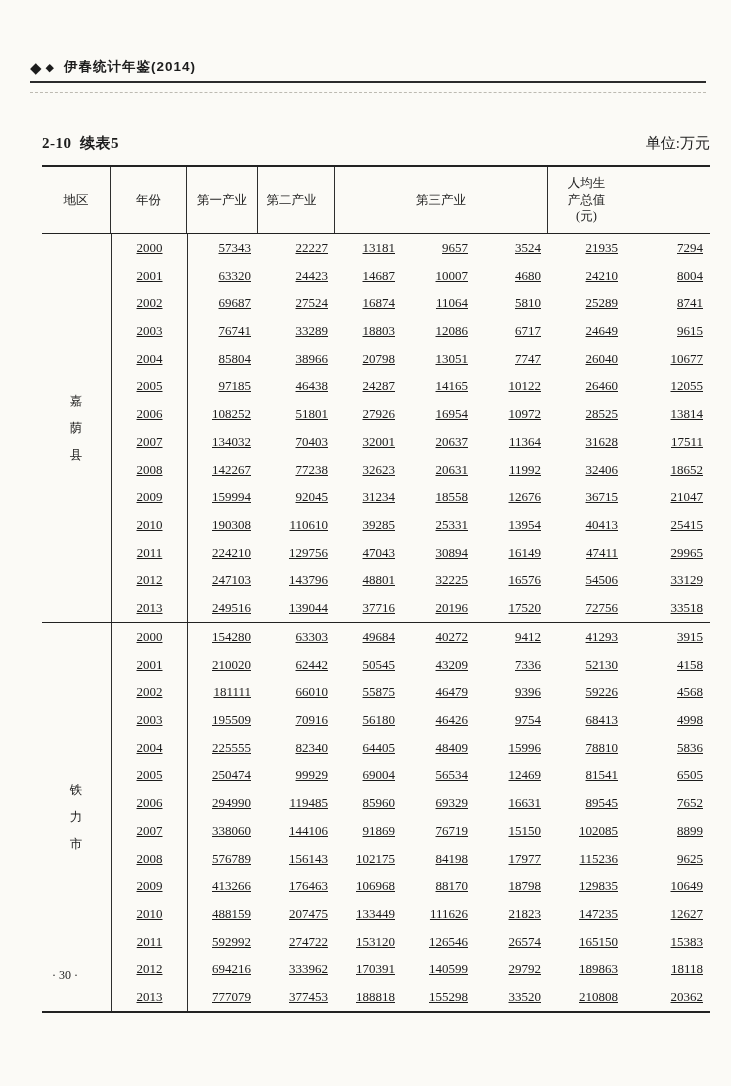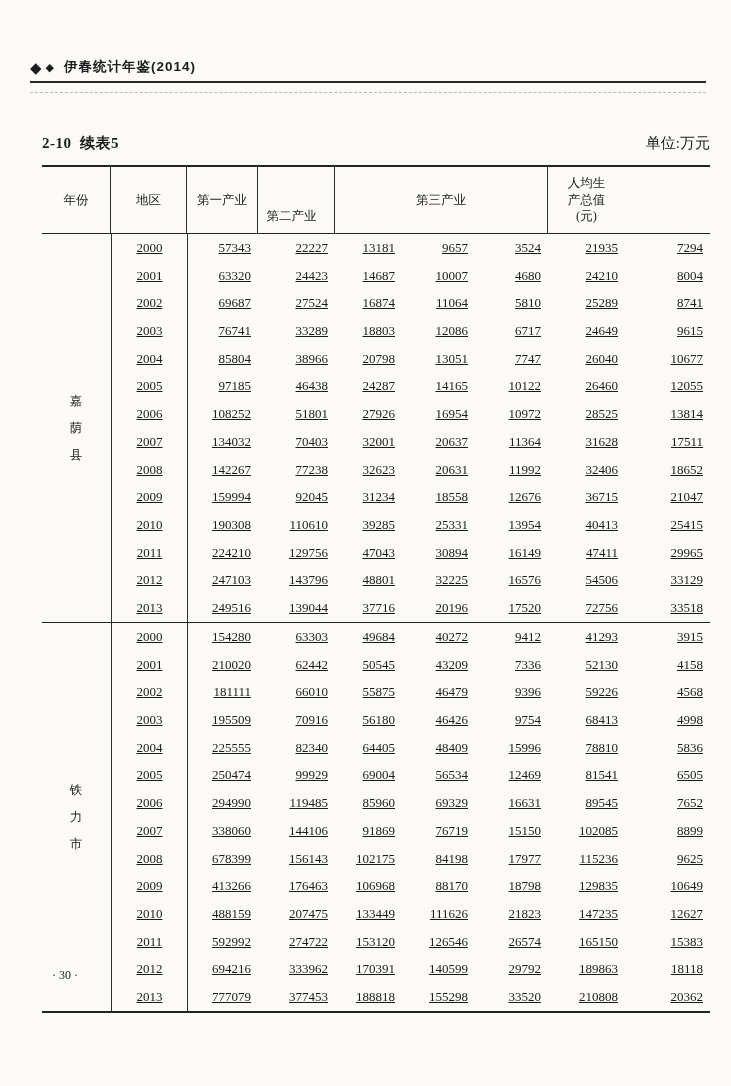--- a/index.html
+++ b/index.html
@@ -47,21 +47,21 @@
     display:grid;
     grid-template-columns:69px 76px 71px 77px 213px 77px 85px;
     font-size:12.5px;
   }
   .hc{display:flex;align-items:center;justify-content:center;text-align:center;
       white-space:pre-line;line-height:1.35;}
   .hc.bdr{border-right:1px solid #2e2e2e;}
   
   .grp{position:relative;border-right:1px solid #2e2e2e;}
   .grp .grp-label{
-    position:absolute;left:0;top:16px;width:67px;height:100%;
+    position:absolute;left:0;top:0;width:67px;height:100%;
     display:flex;align-items:center;justify-content:center;
   }
   .subbox{
     position:absolute;left:67px;right:0;top:23px;bottom:0;
     border-top:1.5px solid #222;
     border-left:1.5px solid #222;
     display:flex;
   }
   .subbox .sub{flex:1;display:flex;align-items:center;justify-content:center;}
   .subbox .sub:first-child{border-right:1px solid #2e2e2e;flex:0 0 73px;}
@@ -103,22 +103,22 @@
   <div class="brand-rule2"></div>
 
   <div class="caption">
     <span class="left">2-10  续表5</span>
     <span class="right">单位:万元</span>
   </div>
 
   <div class="table">
 
     <div class="thead">
+      <div class="hc bdr">地区</div>
       <div class="hc bdr">年份</div>
-      <div class="hc bdr">地区</div>
       <div class="hc bdr">第一产业</div>
       <div class="grp">
         <span class="grp-label">第二产业</span>
       </div>
       <div class="hc bdr">第三产业</div>
       <div class="hc">人均生
 产总值
 (元)</div>
     </div>
 
@@ -350,21 +350,21 @@
               <div class="tcell num">338060</div>
               <div class="tcell num">144106</div>
               <div class="tcell num">91869</div>
               <div class="tcell num">76719</div>
               <div class="tcell num">15150</div>
               <div class="tcell num">102085</div>
               <div class="tcell num">8899</div>
             </div>
             <div class="trow">
               <div class="tcell year">2008</div>
-              <div class="tcell num">678399</div>
+              <div class="tcell num">576789</div>
               <div class="tcell num">156143</div>
               <div class="tcell num">102175</div>
               <div class="tcell num">84198</div>
               <div class="tcell num">17977</div>
               <div class="tcell num">115236</div>
               <div class="tcell num">9625</div>
             </div>
             <div class="trow">
               <div class="tcell year">2009</div>
               <div class="tcell num">413266</div>

